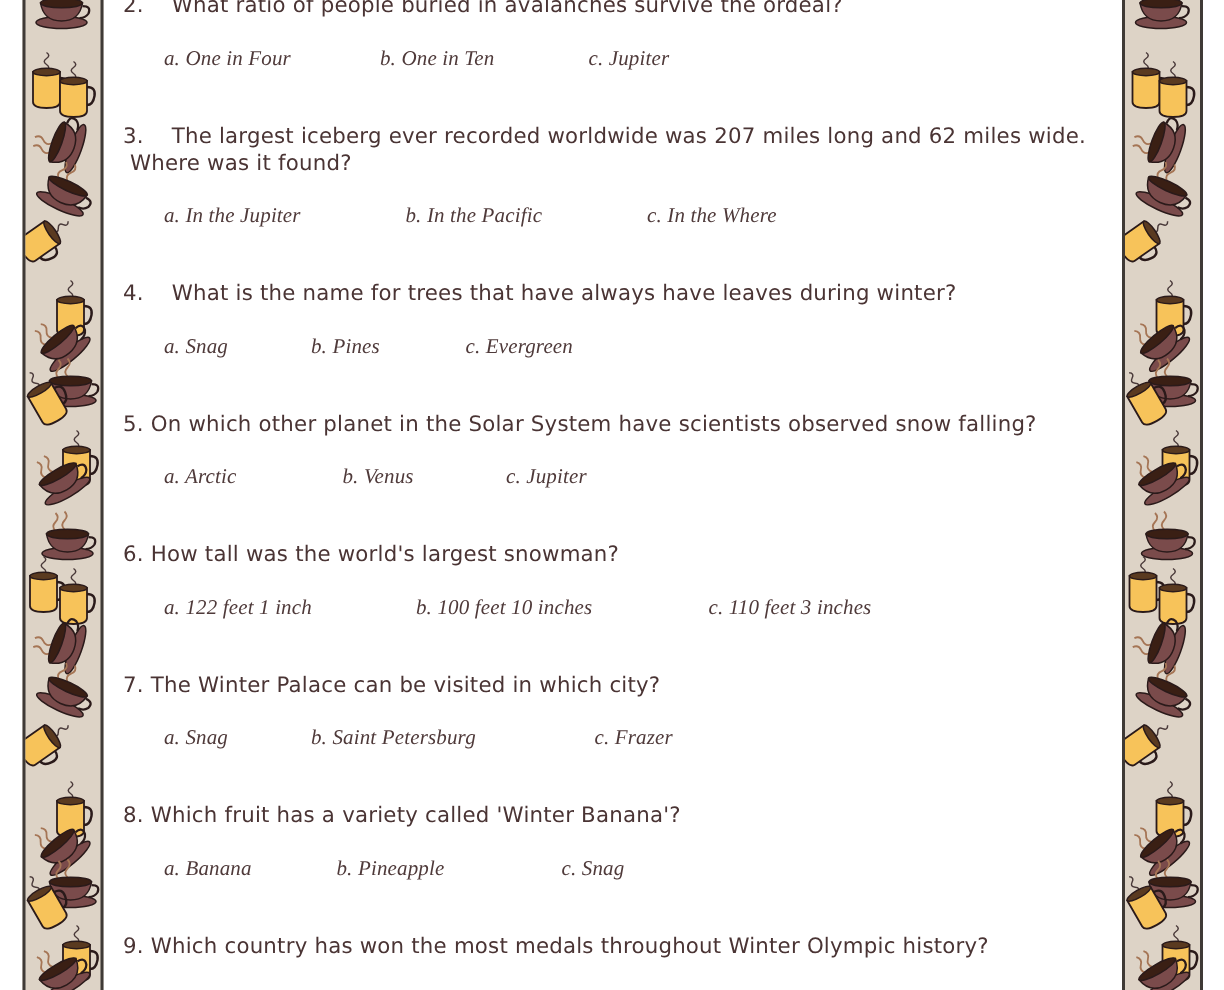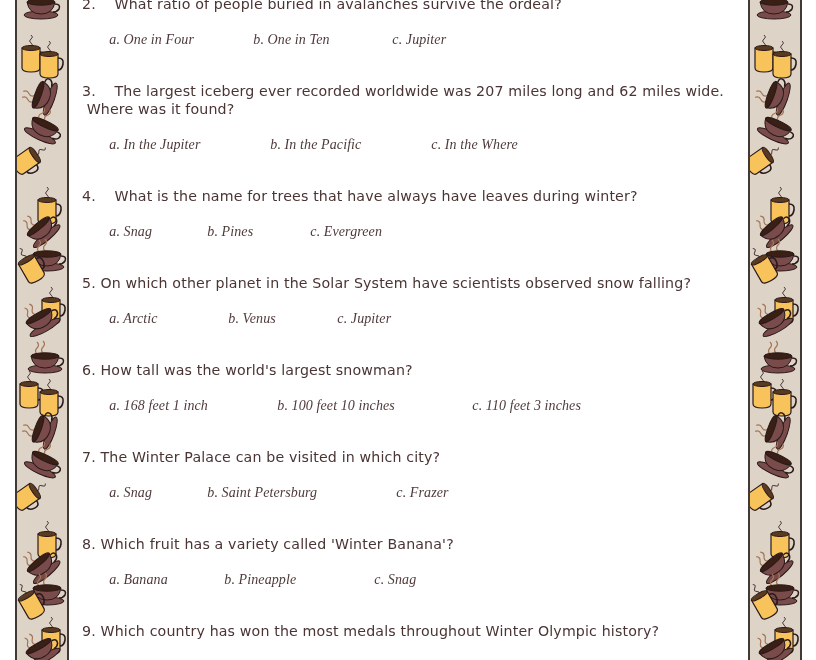--- a/index.html
+++ b/index.html
@@ -404,21 +404,21 @@
   <div class="q">
     <div class="qt">5. On which other planet in the Solar System have scientists observed snow falling?</div>
     <div class="opts">
       <span class="opt" style="width:119px">a. Arctic</span><span class="opt" style="width:109px">b. Venus</span><span class="opt">c. Jupiter</span>
     </div>
   </div>
 
   <div class="q">
     <div class="qt">6. How tall was the world's largest snowman?</div>
     <div class="opts">
-      <span class="opt" style="width:168px">a. 168 feet 1 inch</span><span class="opt" style="width:195px">b. 100 feet 10 inches</span><span class="opt">c. 110 feet 3 inches</span>
+      <span class="opt" style="width:168px">a. 122 feet 1 inch</span><span class="opt" style="width:195px">b. 100 feet 10 inches</span><span class="opt">c. 110 feet 3 inches</span>
     </div>
   </div>
 
   <div class="q">
     <div class="qt">7. The Winter Palace can be visited in which city?</div>
     <div class="opts">
       <span class="opt" style="width:98px">a. Snag</span><span class="opt" style="width:189px">b. Saint Petersburg</span><span class="opt">c. Frazer</span>
     </div>
   </div>
 

